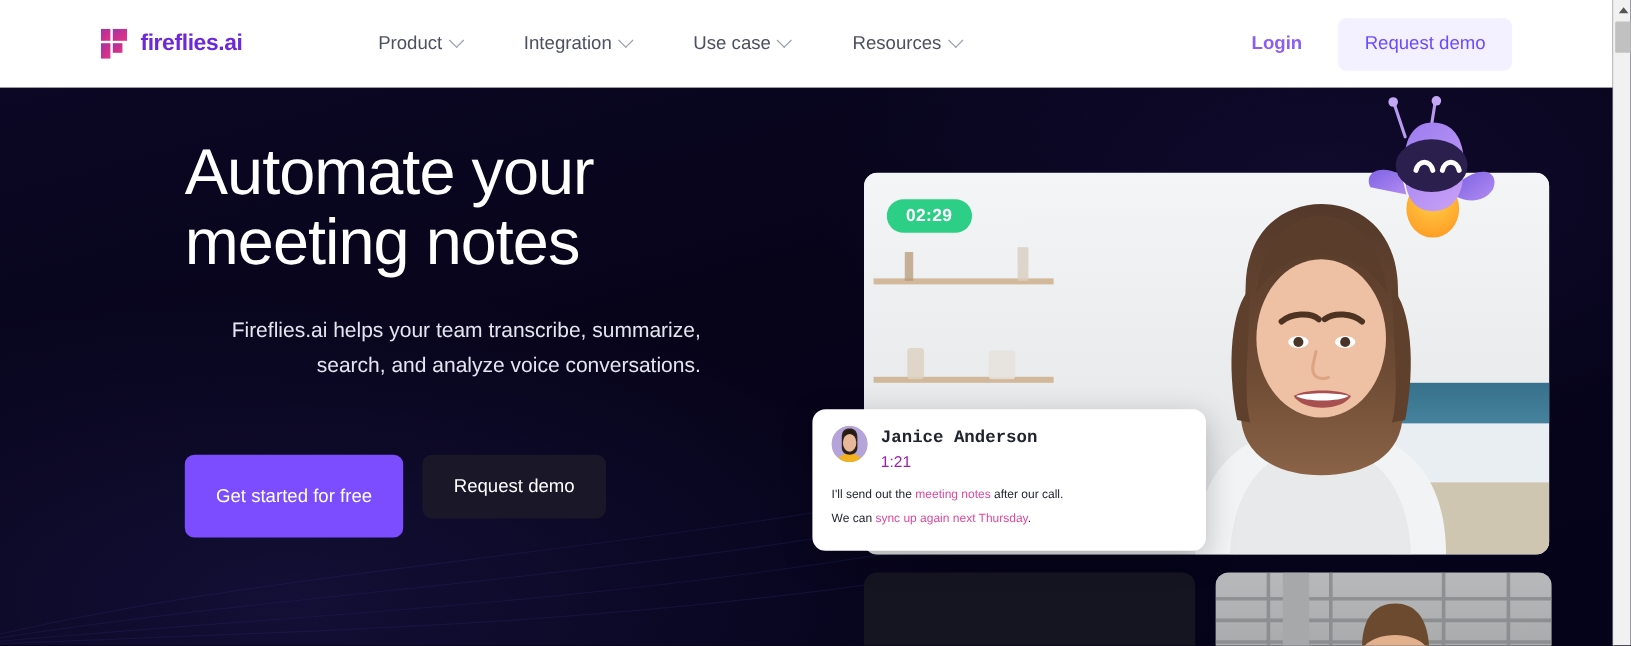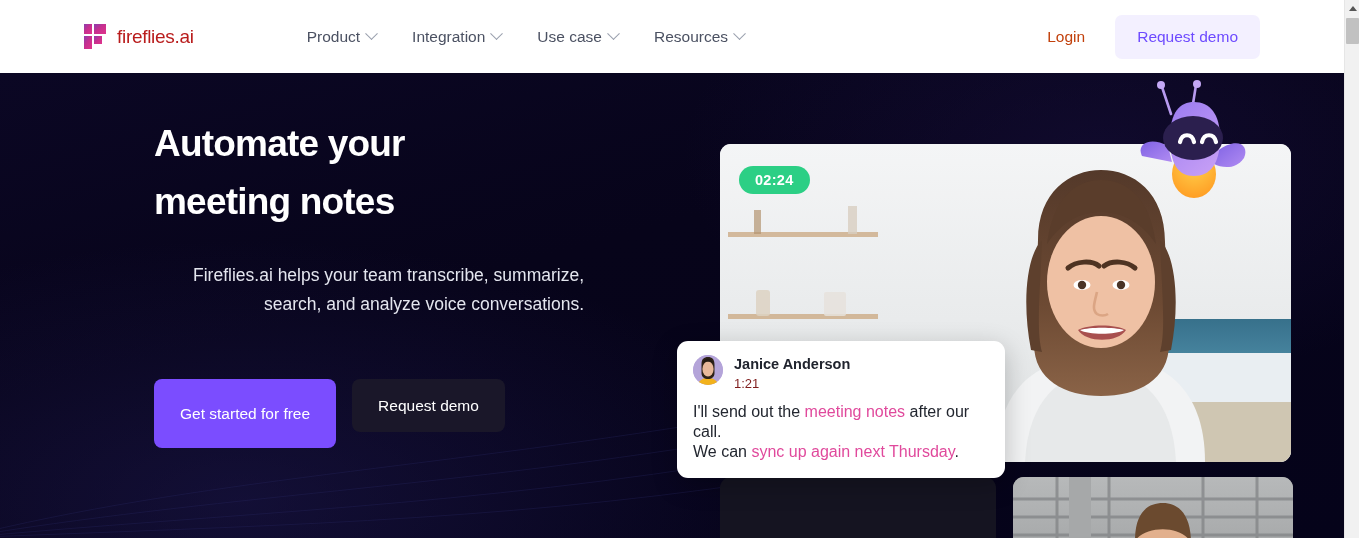--- a/index.html
+++ b/index.html
@@ -28,26 +28,26 @@
     background:#ffffff;
     display:flex;
     align-items:center;
     padding:0 84px;
     z-index:30;
   }
   .brand { display:flex; align-items:center; gap:11px; cursor:pointer; }
   .logo-mark { width:22px; height:25px; position:relative; display:block; }
   .brand-name {
     font-size:19px;
-    color:#b91c1c;
+    color:#6d28d9;
     letter-spacing:-0.3px;
-    font-weight:400;
-  }
-
-  .nav { display:flex; align-items:flex-end; margin-left:95px; gap:0px; }
+    font-weight:700;
+  }
+
+  .nav { display:flex; align-items:flex-end; margin-left:95px; gap:16px; }
   .nav-item {
     display:flex; align-items:center; gap:7px;
     font-size:15.5px;
     color:#4b5162;
     padding:10px 18px;
     cursor:pointer;
     white-space:nowrap;
   }
   .chev {
     width:9px; height:9px;
@@ -56,23 +56,24 @@
     transform:rotate(45deg) translate(-2px,-2px);
     display:inline-block;
   }
 
   .header-right {
     margin-left:auto;
     display:flex; align-items:center; gap:26px;
   }
   .login-link {
     font-size:15.5px;
-    color:#c2410c;
+    color:#8b5cf6;
     cursor:pointer;
     padding:6px 4px;
+    font-weight:bold;
   }
   .demo-btn {
     font-size:15.5px;
     color:#6d4aff;
     background:#f3f0ff;
     border:none;
     border-radius:7px;
     padding:13px 22px;
     cursor:pointer;
     font-family:inherit;
@@ -94,23 +95,23 @@
   }
 
   .hero-inner {
     position:relative;
     padding-left:154px;
     padding-top:42px;
     z-index:5;
   }
   .headline {
     color:#ffffff;
-    font-size:37px;
+    font-size:54px;
     line-height:58px;
-    font-weight:700;
+    font-weight:400;
     letter-spacing:-0.8px;
     max-width:560px;
   }
   .subhead {
     margin-top:30px;
     color:#e4e6ef;
     font-size:17.5px;
     line-height:29px;
     font-weight:400;
     max-width:430px;
@@ -181,25 +182,25 @@
     padding:14px 18px 16px 16px;
     box-shadow:0 7px 26px rgba(0,0,0,.23);
     z-index:14;
   }
   .cc-head { display:flex; gap:11px; align-items:flex-start; }
   .cc-avatar {
     width:30px; height:30px; border-radius:50%;
     overflow:hidden; flex:0 0 auto; background:#b8a8dd;
     position:relative;
   }
-  .cc-name { font-size:14.5px; color:#20242e; font-weight:600; line-height:17px; }
-  .cc-time { font-size:13px; color:#7f1d1d; margin-top:3px; }
+  .cc-name { font-size:14.5px; color:#20242e; font-weight:600; line-height:17px;font-family:Liberation Mono, monospace; }
+  .cc-time { font-size:13px; color:#a21caf; margin-top:3px; }
   .cc-body {
     margin-top:11px;
-    font-size:16px;
+    font-size:10px;
     line-height:20px;
     color:#22262f;
   }
   .hl { color:#e0499c; }
 
   .robot {
     position:absolute;
     left:421px; top:5px;
     width:110px; height:128px;
     z-index:20;
@@ -377,21 +378,21 @@
           <ellipse cx="401" cy="141" rx="8.5" ry="5" fill="#fff"></ellipse>
           <circle cx="362" cy="141" r="4.2" fill="#4a3427"></circle>
           <circle cx="401" cy="141" r="4.2" fill="#4a3427"></circle>
           <path d="M377 148 C374 160 372 166 377 170 C380 172 385 172 388 170" stroke="#dba584" stroke-width="2.6" fill="none"></path>
           <path d="M358 186 C368 180 396 180 406 186 C398 199 366 199 358 186 Z" fill="#a8504f"></path>
           <path d="M360 186 C370 183 394 183 404 186 C396 191 368 191 360 186 Z" fill="#ffffff"></path>
         </g>
       </svg>
     </div>
 
-    <div class="time-badge">02:24</div>
+    <div class="time-badge">02:29</div>
 
     <div class="comment-card">
       <div class="cc-head">
         <span class="cc-avatar">
           <svg width="30" height="30" viewBox="0 0 30 30">
             <circle cx="15" cy="15" r="15" fill="#b4a4d9"></circle>
             <path d="M15 23 C8 23 5 27 4.5 31 L25.5 31 C25 27 22 23 15 23 Z" fill="#f2b21c"></path>
             <path d="M8.5 9 C8.5 4 11 2 15 2 C19 2 21.5 4 21.5 10 L21.5 18 C21.5 22 18.5 24 15 24 C11.5 24 8.5 22 8.5 18 Z" fill="#2e2218"></path>
             <ellipse cx="15" cy="14" rx="5.6" ry="7.4" fill="#e8b89a"></ellipse>
             <path d="M9.6 8 C11 4.5 13 3.4 15 3.4 C17 3.4 19 4.5 20.4 8 C18 6 12 6 9.6 8 Z" fill="#231a12"></path>

